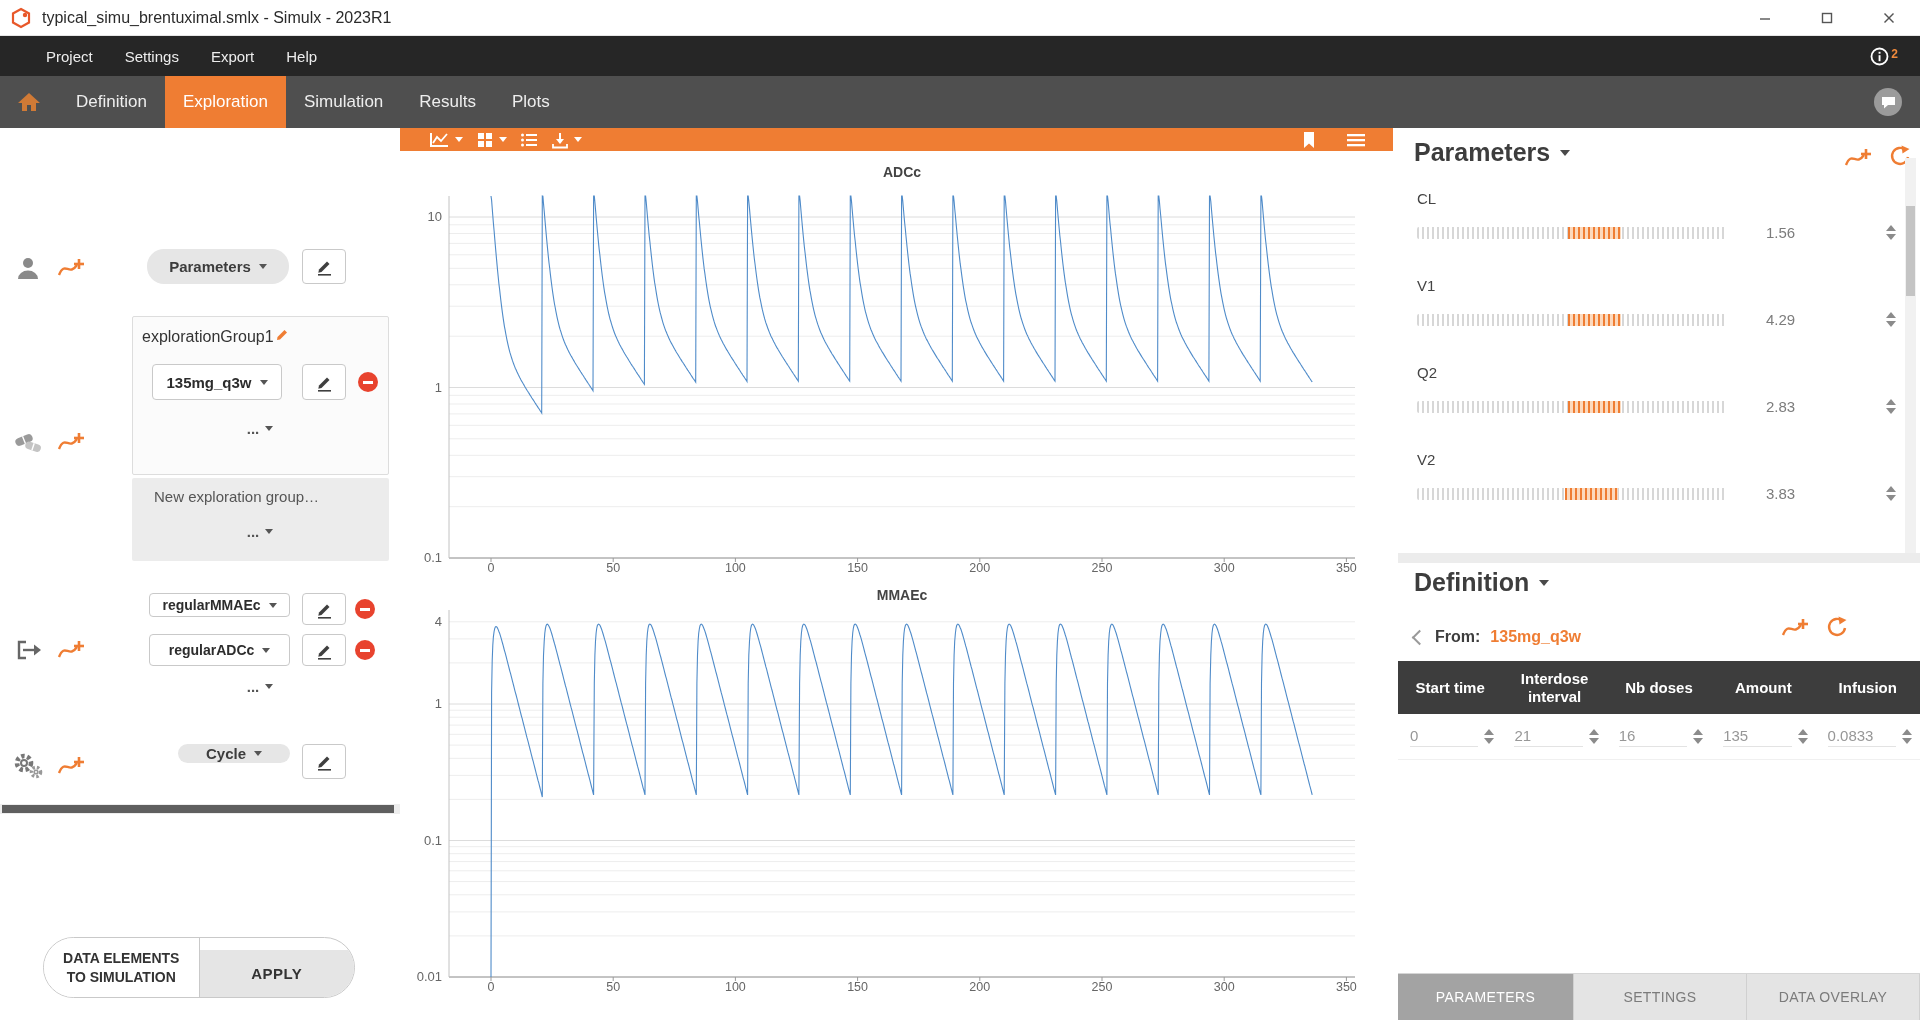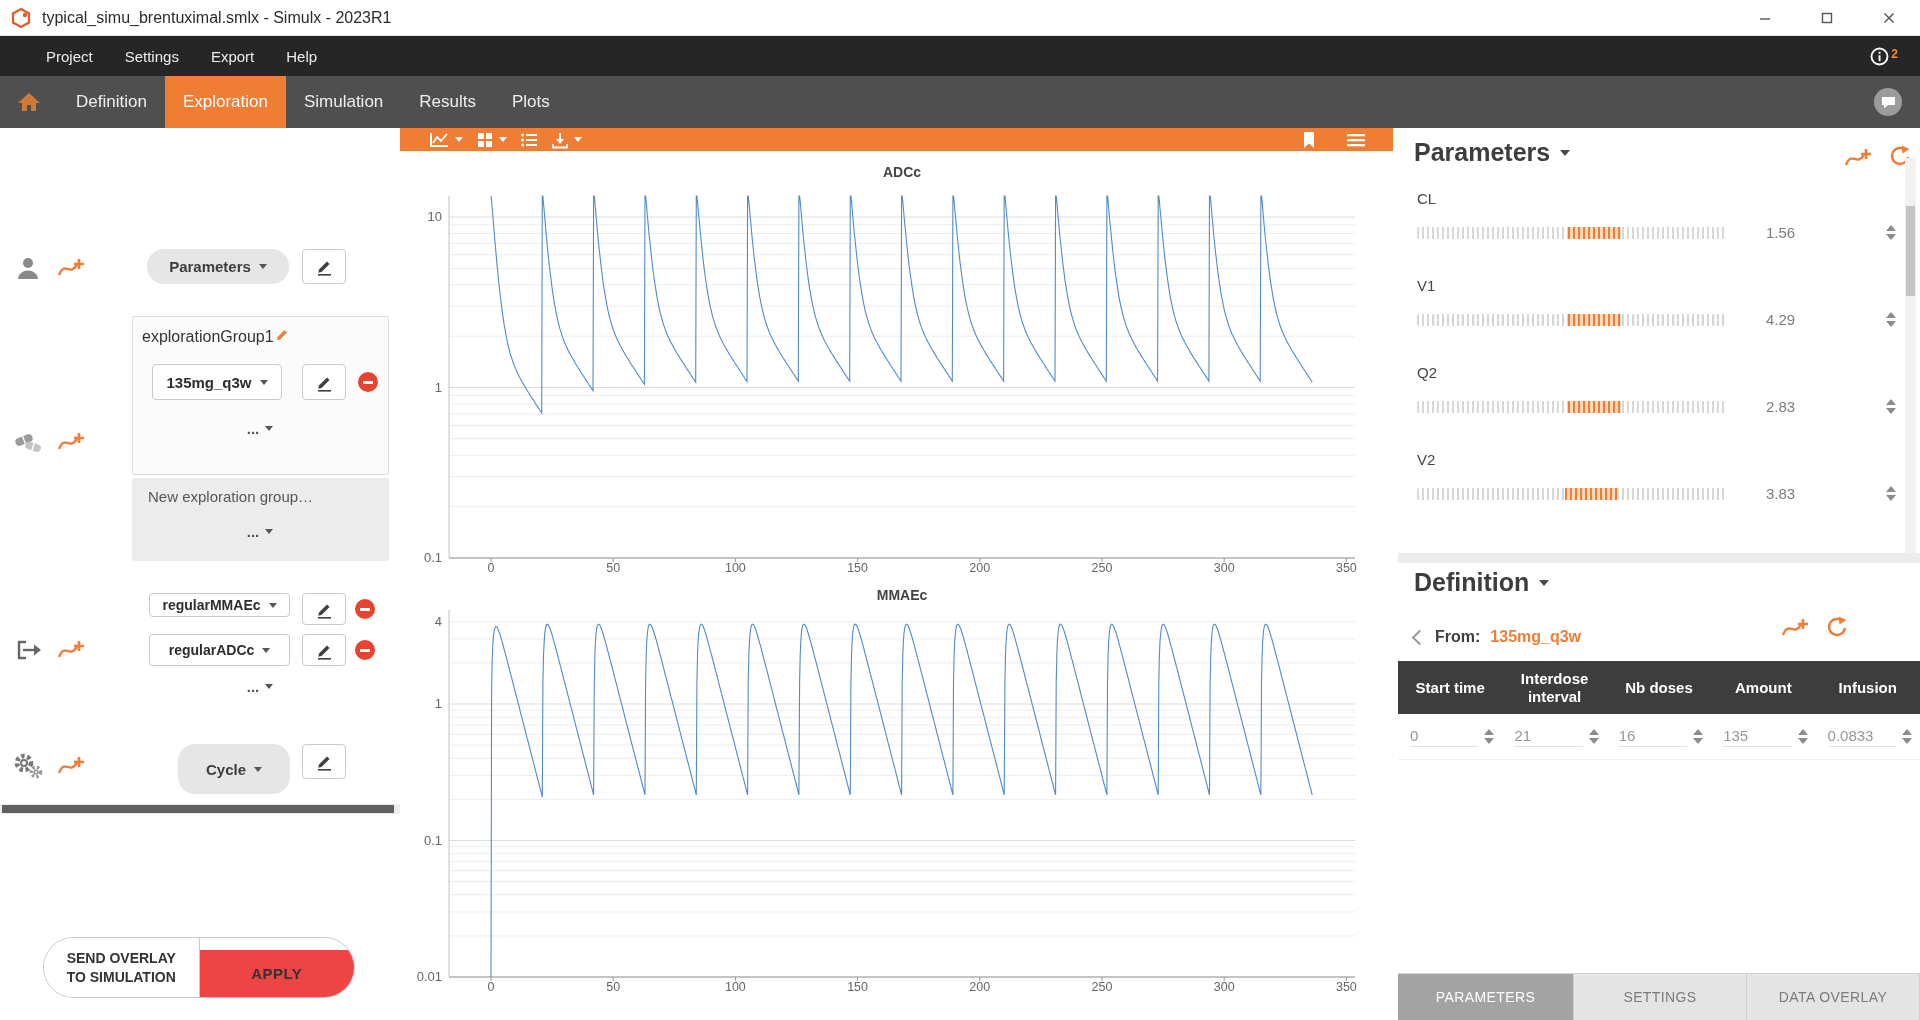--- a/index.html
+++ b/index.html
@@ -48,37 +48,37 @@
               justify-content:center; gap:8px; font-size:15px; font-weight:bold; color:#2d2d2d; cursor:pointer; }
   .out-btn  { background:#fff; border:1px solid #c9c9c9; border-radius:4px; display:flex; align-items:center;
               justify-content:center; gap:8px; font-size:14px; font-weight:bold; color:#2d2d2d; cursor:pointer; }
   .remove-btn { width:20px; height:20px; border-radius:50%; background:#e8432e; position:absolute; cursor:pointer; }
   .remove-btn::after { content:""; position:absolute; left:5px; top:8.5px; width:10px; height:3px; background:#fff; }
 
   .group-box { border:1px solid #ddd; background:#fbfbfb; border-radius:2px; }
   .group-title { position:absolute; left:142px; top:198px; font-size:16px; color:#333;
                  display:flex; align-items:center; }
   .new-group-box { background:#ececec; border-radius:2px; }
-  .new-group-box .ng-label { font-size:15px; color:#555; padding:10px 0 0 16px; }
+  .new-group-box .ng-label { font-size:15px; color:#555; padding:10px 0 0 22px; }
   .collapse { text-align:center; font-size:15px; font-weight:bold; color:#555; cursor:pointer;
               display:flex; justify-content:center; align-items:center; gap:6px; }
 
   .caret { width:0; height:0; border-left:5px solid transparent; border-right:5px solid transparent;
            border-top:6px solid #555; display:inline-block; }
   .caret.small { border-left-width:4px; border-right-width:4px; border-top-width:5px; }
   .caret.white { border-top-color:#fff; }
 
   .hscroll { position:absolute; left:0; top:676px; width:400px; height:10px; background:#ededed; }
   .hscroll .thumb { position:absolute; left:2px; top:1px; width:392px; height:8px; background:#5f5f5f; }
 
   .bottom-actions { position:absolute; left:43px; top:809px; width:312px; height:61px; display:flex;
                     border:1px solid #c9c9c9; border-radius:31px; overflow:hidden; }
   .send-btn { flex:1; background:#fff; border:none; border-right:1px solid #c9c9c9; font-size:14px;
               font-weight:bold; color:#333; line-height:19px; cursor:pointer; font-family:inherit; }
-  .apply-btn { flex:1; background:#ef4444; border:none; font-size:15px; font-weight:bold; color:#333;
+  .apply-btn { flex:1; background:#e5e5e5; border:none; font-size:15px; font-weight:bold; color:#333;
                letter-spacing:0.5px; cursor:pointer; font-family:inherit;margin-top:12px; }
 
   
   .center-panel { width:998px; flex:none; background:#fff; display:flex; flex-direction:column; }
   .plot-toolbar { height:31px; width:993px; background:#ef7d33; display:flex; align-items:center;
                   padding:0 28px; gap:13px; }
   .tool-group { display:flex; align-items:center; gap:5px; cursor:pointer; }
   .plot-toolbar .spacer { flex:1; }
   .chart-box { position:relative; }
 
@@ -334,38 +334,38 @@
           <rect x="3" y="17" width="13" height="1.6" fill="#3f3f3f"></rect>
         </svg>
     </button>
     <span class="remove-btn" style="left:355px;top:512px"></span>
 
     <div class="collapse abs" style="left:200px;top:550px;width:120px">
       <span>...</span>
       <span class="caret small"></span>
     </div>
 
-    <button class="gray-btn abs" style="left:178px;top:616px;width:112px;height:50px">
+    <button class="gray-btn abs" style="left:178px;top:616px;width:112px;height:19px">
       <span>Cycle</span>
       <span class="caret small"></span>
     </button>
     <button class="edit-btn abs" style="left:302px;top:616px;width:44px;height:35px">
       <svg width="19" height="19">
           <path d="M4 12.5 L12 4.5 L14.5 7 L6.5 15 L3.3 15.7 Z" fill="#3f3f3f"></path>
           <rect x="3" y="17" width="13" height="1.6" fill="#3f3f3f"></rect>
         </svg>
     </button>
 
     <div class="hscroll">
       <div class="thumb"></div>
     </div>
 
     <div class="bottom-actions">
       <button class="send-btn">
-        <div>SEND OVERLAY</div>
+        <div>DATA ELEMENTS</div>
         <div>TO SIMULATION</div>
       </button>
       <button class="apply-btn">APPLY</button>
     </div>
   </div>
 
   <div class="center-panel">
     <div class="plot-toolbar">
       <span class="tool-group">
         <svg width="22" height="18">

